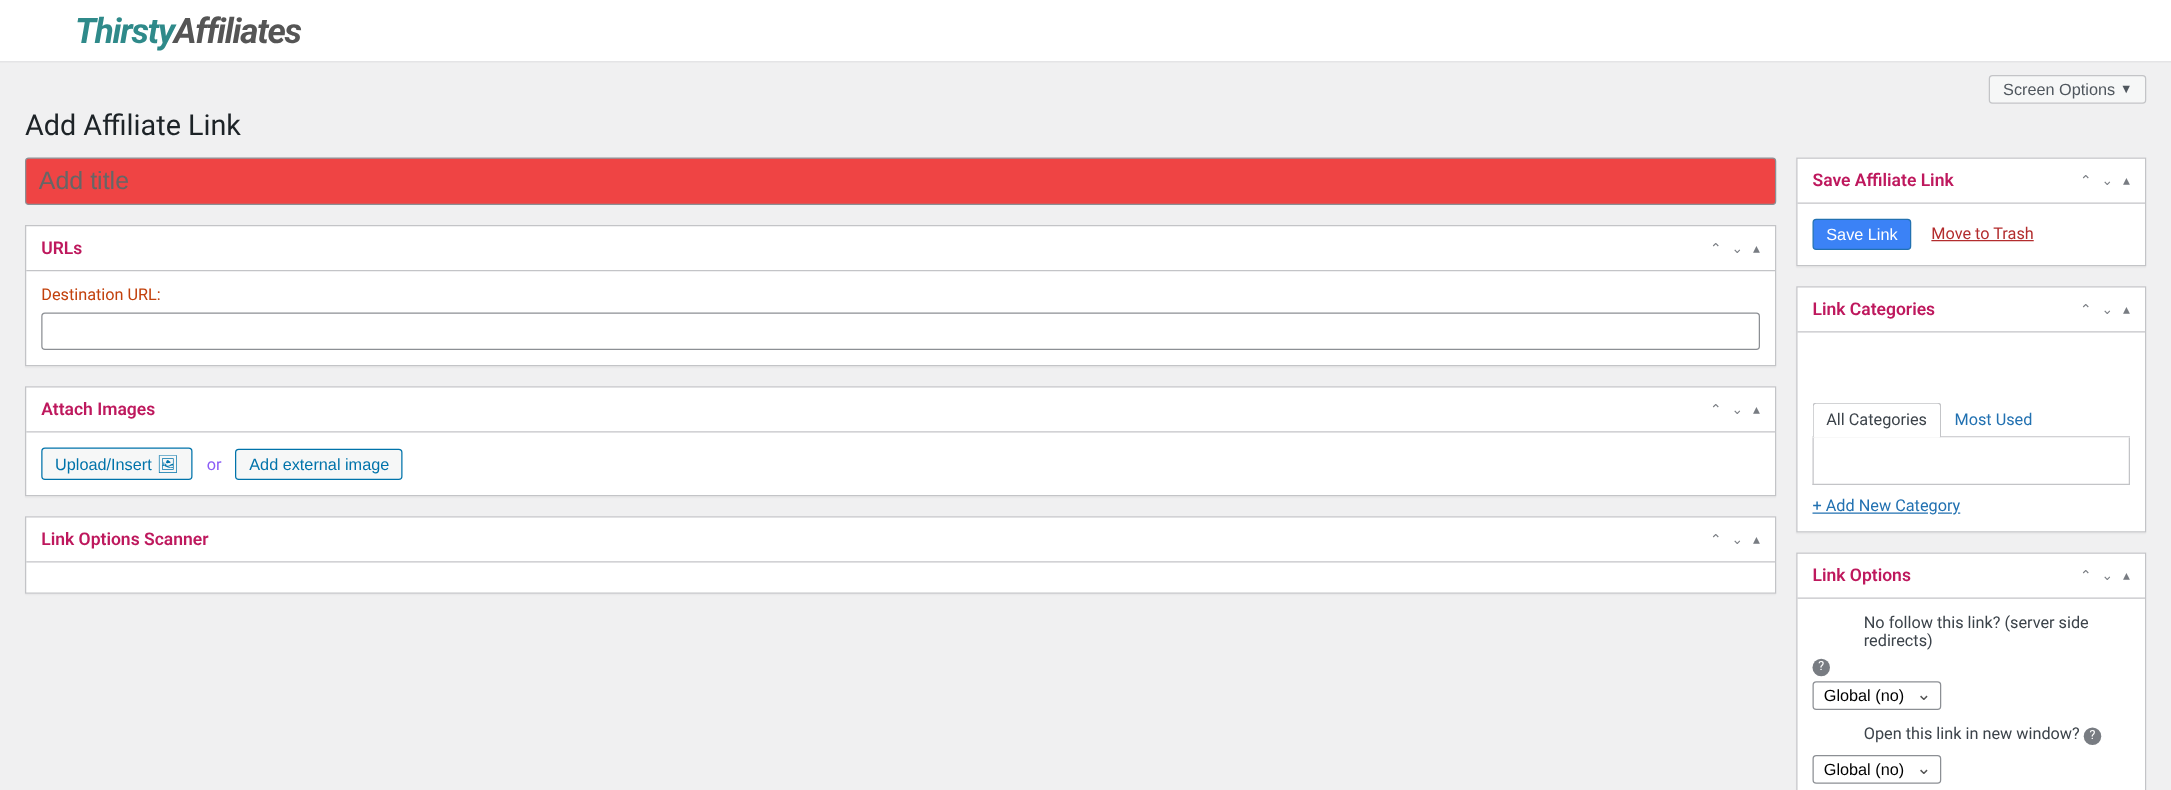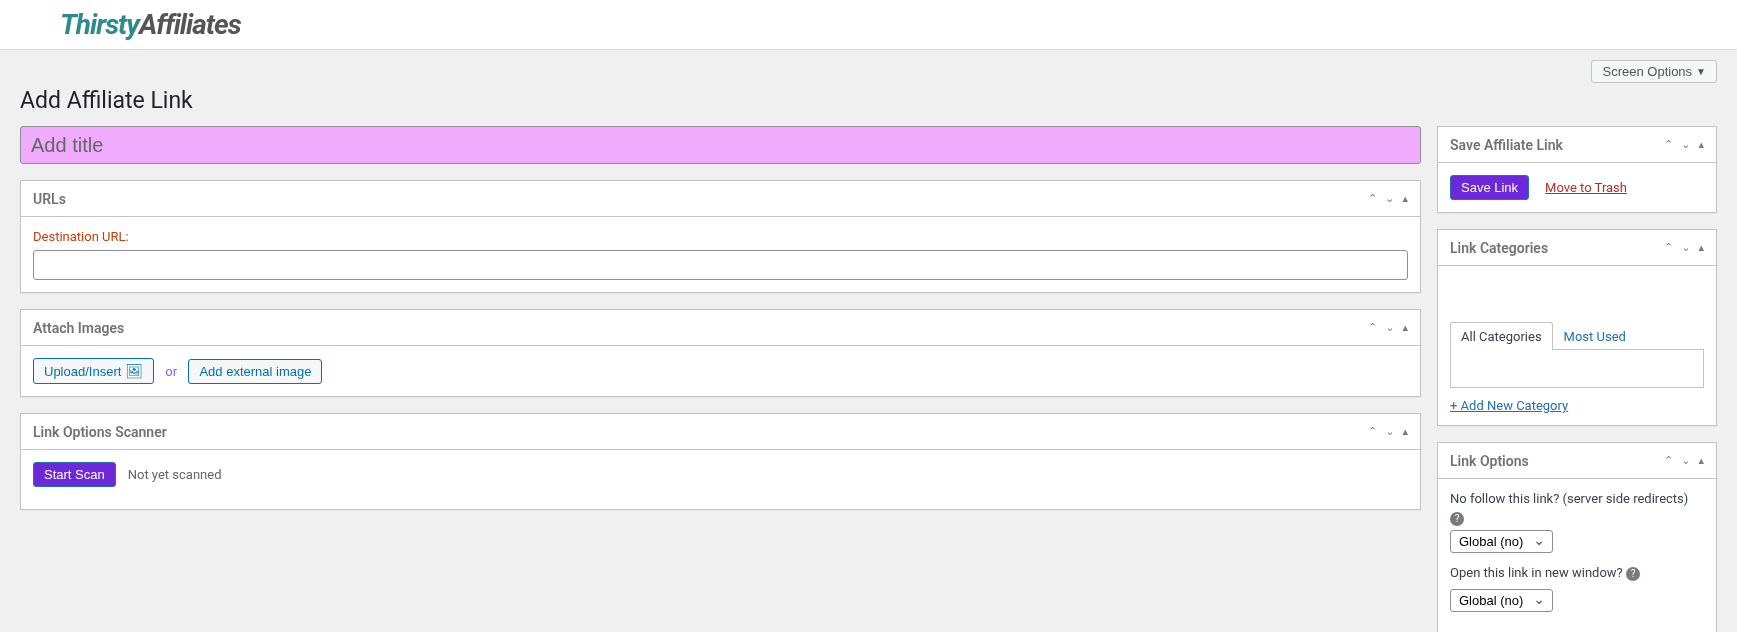--- a/index.html
+++ b/index.html
@@ -9,48 +9,48 @@
 .brand .t1 { color: #2f8a8a; }
 .brand .t2 { color: #555; }
 .wrap { padding: 10px 20px 20px; }
 .top-row { display: flex; justify-content: flex-end; margin-bottom: 4px; }
 .screen-options { background: #f6f7f7; border: 1px solid #c3c4c7; border-radius: 3px; padding: 3px 10px; font-size: 13px; color: #50575e; cursor: pointer; display: flex; align-items: center; gap: 4px; }
 .screen-options .caret { font-size: 10px; }
 h1.page-title { font-size: 23px; font-weight: 400; color: #1d2327; margin: 0 0 12px; }
 .columns { display: flex; gap: 16px; align-items: flex-start; }
 .col-main { flex: 1; min-width: 0; }
 .col-side { width: 280px; flex-shrink: 0; }
-.title-input { width: 100%; padding: 3px 10px; font-size: 20px; line-height: 1.4; border: 1px solid #8c8f94; border-radius: 3px; background: #f0abfc; color: #2c3338; outline: none; height: 38px; }
+.title-input { width: 100%; padding: 3px 10px; font-size: 20px; line-height: 1.4; border: 1px solid #8c8f94; border-radius: 3px; background: #ef4444; color: #2c3338; outline: none; height: 38px; }
 .title-input::placeholder { color: #666; }
 .postbox { background: #fff; border: 1px solid #c3c4c7; box-shadow: 0 1px 1px rgba(0,0,0,.04); margin-top: 16px; }
 .col-side .postbox:first-child { margin-top: 0; }
 .postbox-header { display: flex; align-items: center; border-bottom: 1px solid #c3c4c7; padding: 0 12px; min-height: 36px; }
-.postbox-header h2 { font-size: 14px; font-weight: 600; color: #737373; flex: 1; }
+.postbox-header h2 { font-size: 14px; font-weight: 600; color: #be185d; flex: 1; }
 .handle-actions { display: flex; gap: 8px; align-items: center; color: #787c82; }
 .handle-btn { cursor: pointer; font-size: 11px; color: #787c82; user-select: none; }
 .inside { padding: 12px; }
 .field-label { font-size: 13px; color: #c2410c; margin-bottom: 6px; display: block; }
 .text-input { width: 100%; border: 1px solid #8c8f94; border-radius: 3px; padding: 4px 8px; font-size: 14px; background: #fff; height: 30px; }
 .button { display: inline-flex; align-items: center; gap: 4px; border: 1px solid #0073aa; color: #0073aa; background: #f6f7f7; border-radius: 3px; padding: 4px 10px; font-size: 13px; cursor: pointer; text-decoration: none; }
-.button-primary { background: #6d28d9; border-color: #2271b1; color: #fff; }
+.button-primary { background: #3b82f6; border-color: #2271b1; color: #fff; }
 .or-text { margin: 0 8px; color: #8b5cf6; }
 .scanner-controls { display: flex; align-items: center; gap: 12px; margin-bottom: 10px; }
 .status-text { color: #666; font-size: 13px; }
 table.scanner-table { width: 100%; border-collapse: collapse; border: 1px solid #c3c4c7; }
 table.scanner-table th { text-align: left; padding: 8px 10px; border-bottom: 1px solid #c3c4c7; font-weight: 600; font-size: 13px; color: #1d2327; }
 table.scanner-table td { padding: 8px 10px; font-size: 13px; color: #3c434a; }
 .trash-link { color: #b32d2e; text-decoration: underline; cursor: pointer; }
 .save-actions { display: flex; align-items: center; gap: 16px; }
 .tabs { display: flex; border-bottom: 1px solid #c3c4c7; margin-bottom: 0; }
 .tab { padding: 6px 10px; font-size: 13px; cursor: pointer; border: 1px solid transparent; border-bottom: none; margin-bottom: -1px; margin-top: 44px; }
 .tab.active { border-color: #c3c4c7; background: #fff; border-radius: 3px 3px 0 0; }
 .tab.inactive { color: #2271b1; }
 .tab-panel { border: 1px solid #c3c4c7; border-top: none; min-height: 38px; background: #fff; padding: 6px; margin-bottom: 10px; }
 .add-cat-link { color: #2271b1; text-decoration: underline; font-size: 13px; cursor: pointer; }
-.option-label { font-size: 13px; color: #3c434a; display: block; margin-bottom: 4px; }
+.option-label { font-size: 13px; color: #3c434a; display: block; margin-bottom: 4px; margin-left: 41px; }
 .help-icon { display: inline-block; width: 14px; height: 14px; background: #787c82; color: #fff; border-radius: 50%; font-size: 10px; line-height: 14px; text-align: center; cursor: help; }
 .select { border: 1px solid #8c8f94; border-radius: 3px; padding: 3px 28px 3px 8px; font-size: 13px; background: #fff; appearance: none; position: relative; cursor: pointer; }
 .select-wrap { position: relative; display: inline-block; margin-top: 4px; margin-bottom: 12px; }
 .select-wrap::after { content: "⌄"; position: absolute; right: 8px; top: 2px; font-size: 14px; color: #555; pointer-events: none; }
 .media-icon { font-size: 14px; }
 </style>
 </head>
 <body>
 
 <div class="banner">
@@ -113,24 +113,20 @@
       <div class="postbox">
         <div class="postbox-header">
           <h2>Link Options Scanner</h2>
           <div class="handle-actions">
             <span class="handle-btn">⌃</span>
             <span class="handle-btn">⌄</span>
             <span class="handle-btn">▴</span>
           </div>
         </div>
         <div class="inside">
-          <div class="scanner-controls">
-            <button class="button button-primary">Start Scan</button>
-            <span class="status-text">Not yet scanned</span>
-          </div>
         </div>
       </div>
     </div>
 
     <div class="col-side">
 
       <div class="postbox">
         <div class="postbox-header">
           <h2>Save Affiliate Link</h2>
           <div class="handle-actions">

